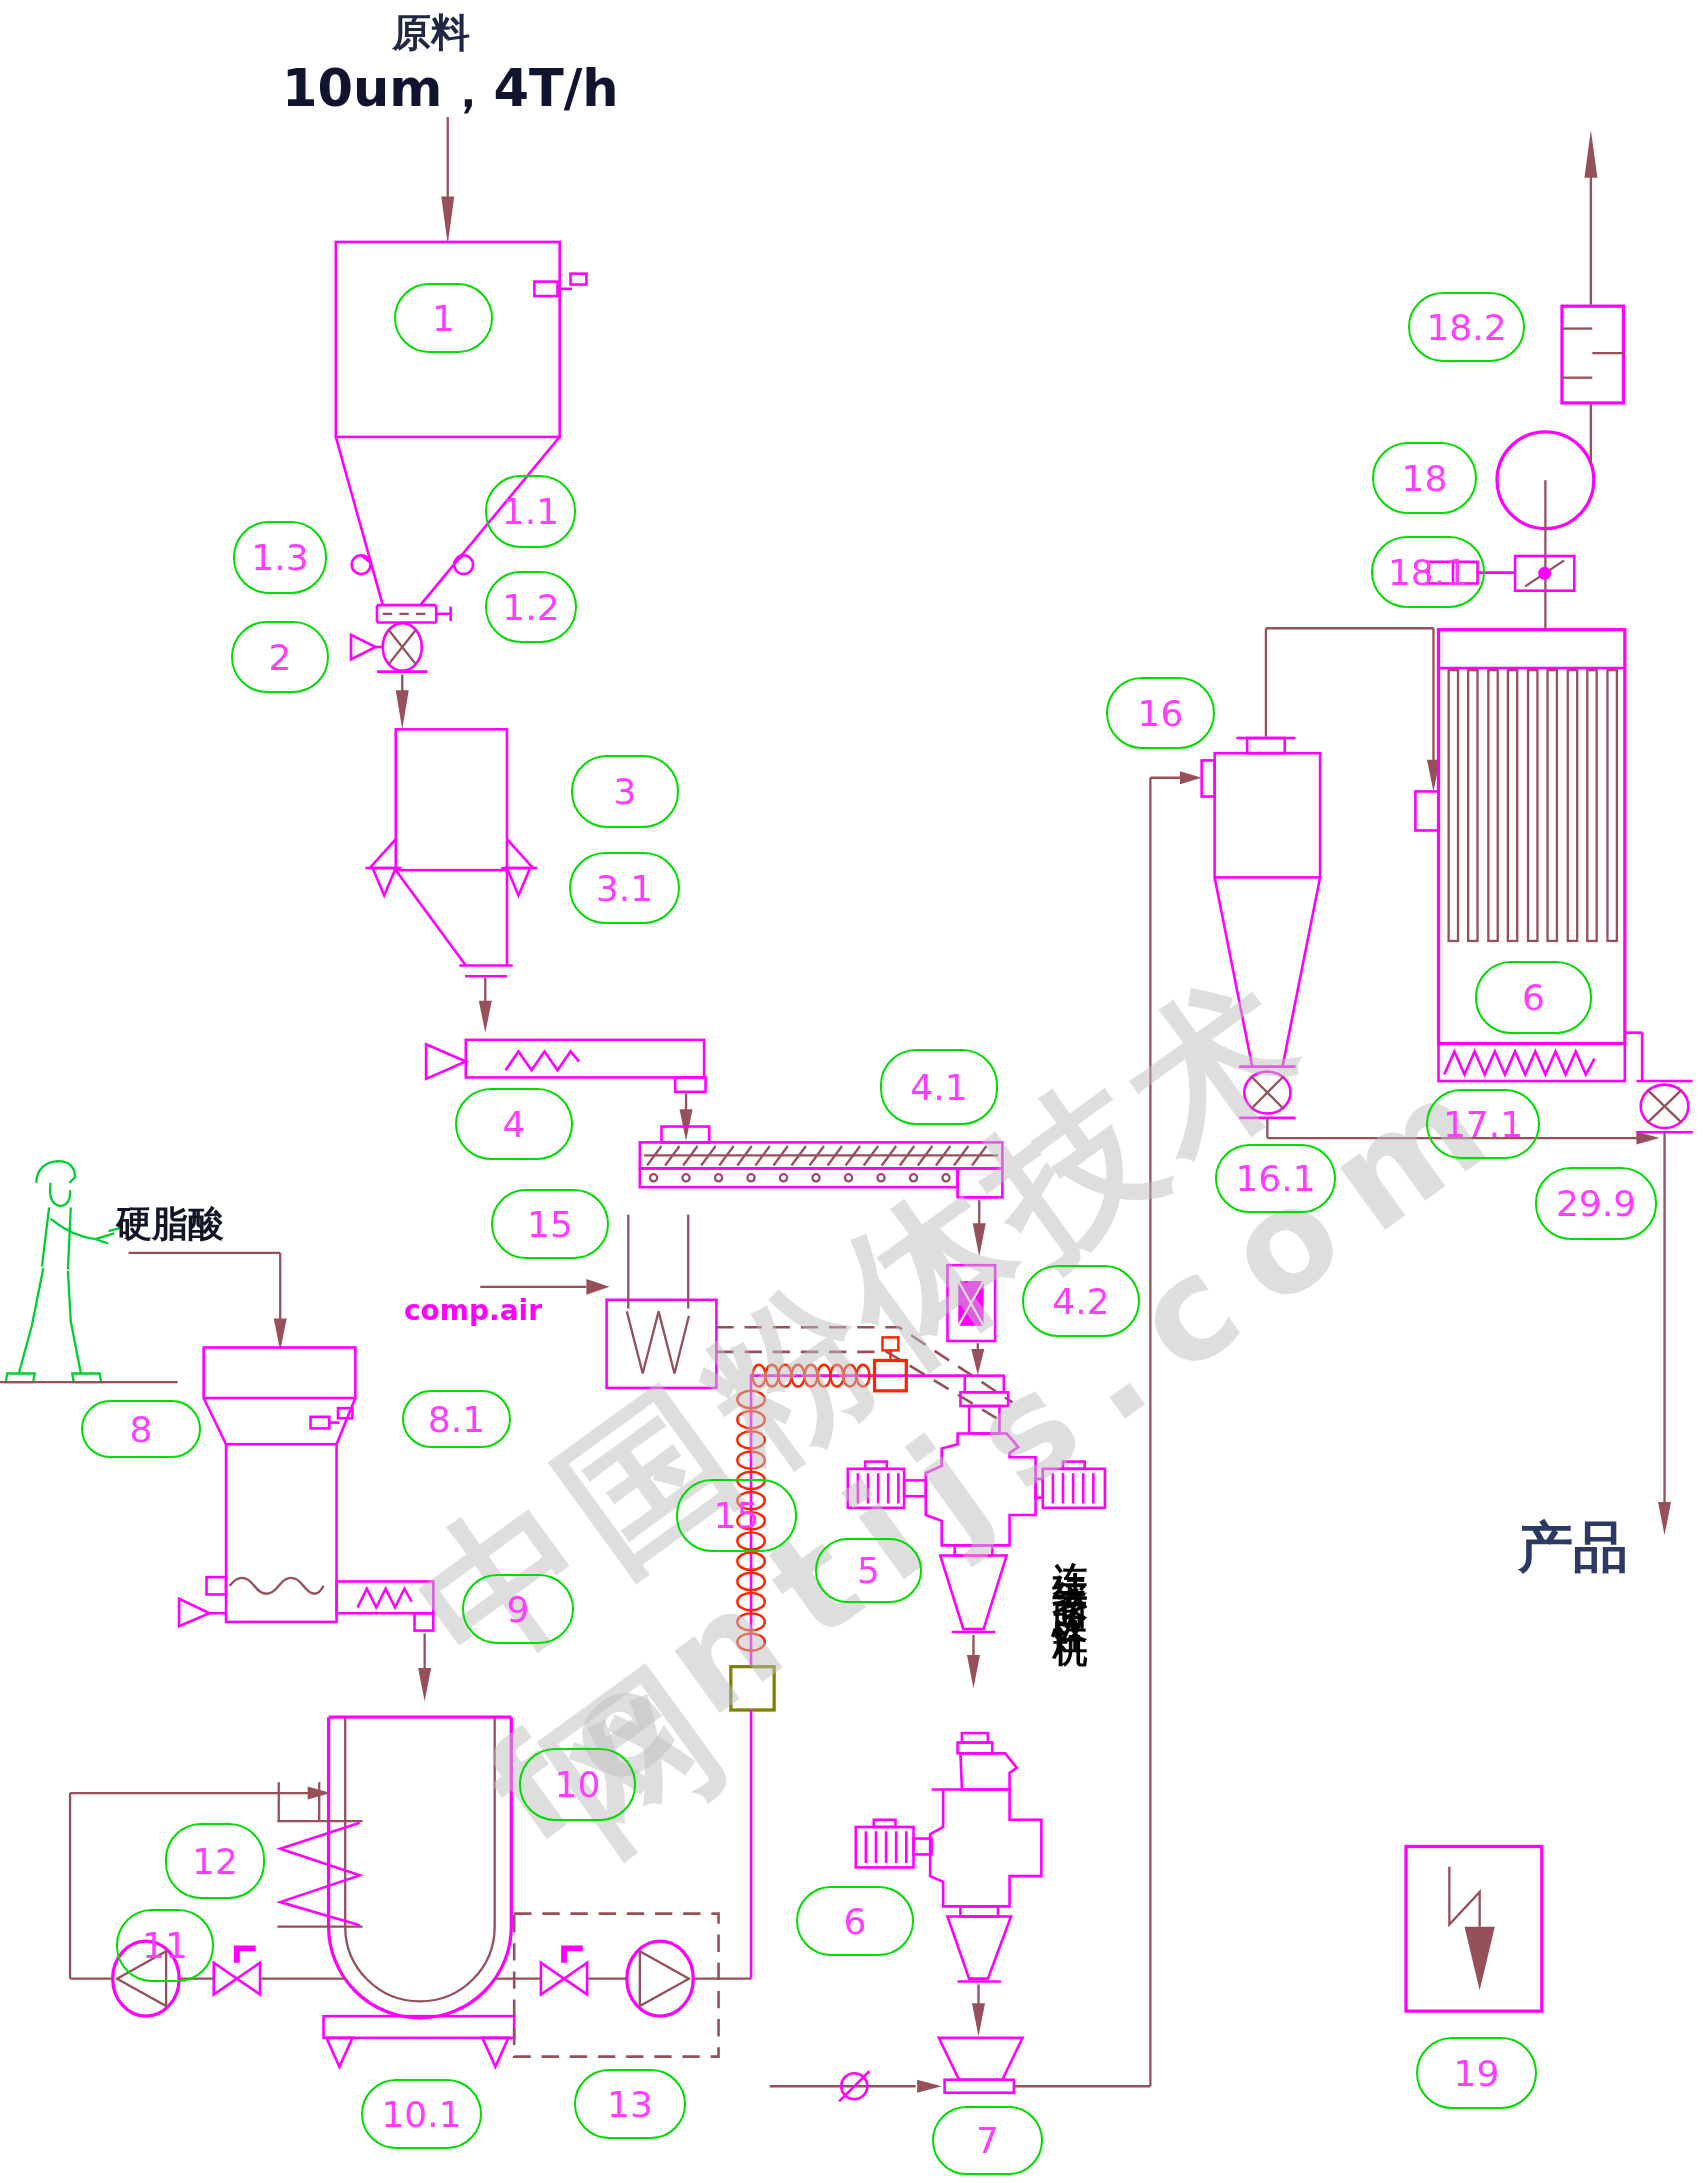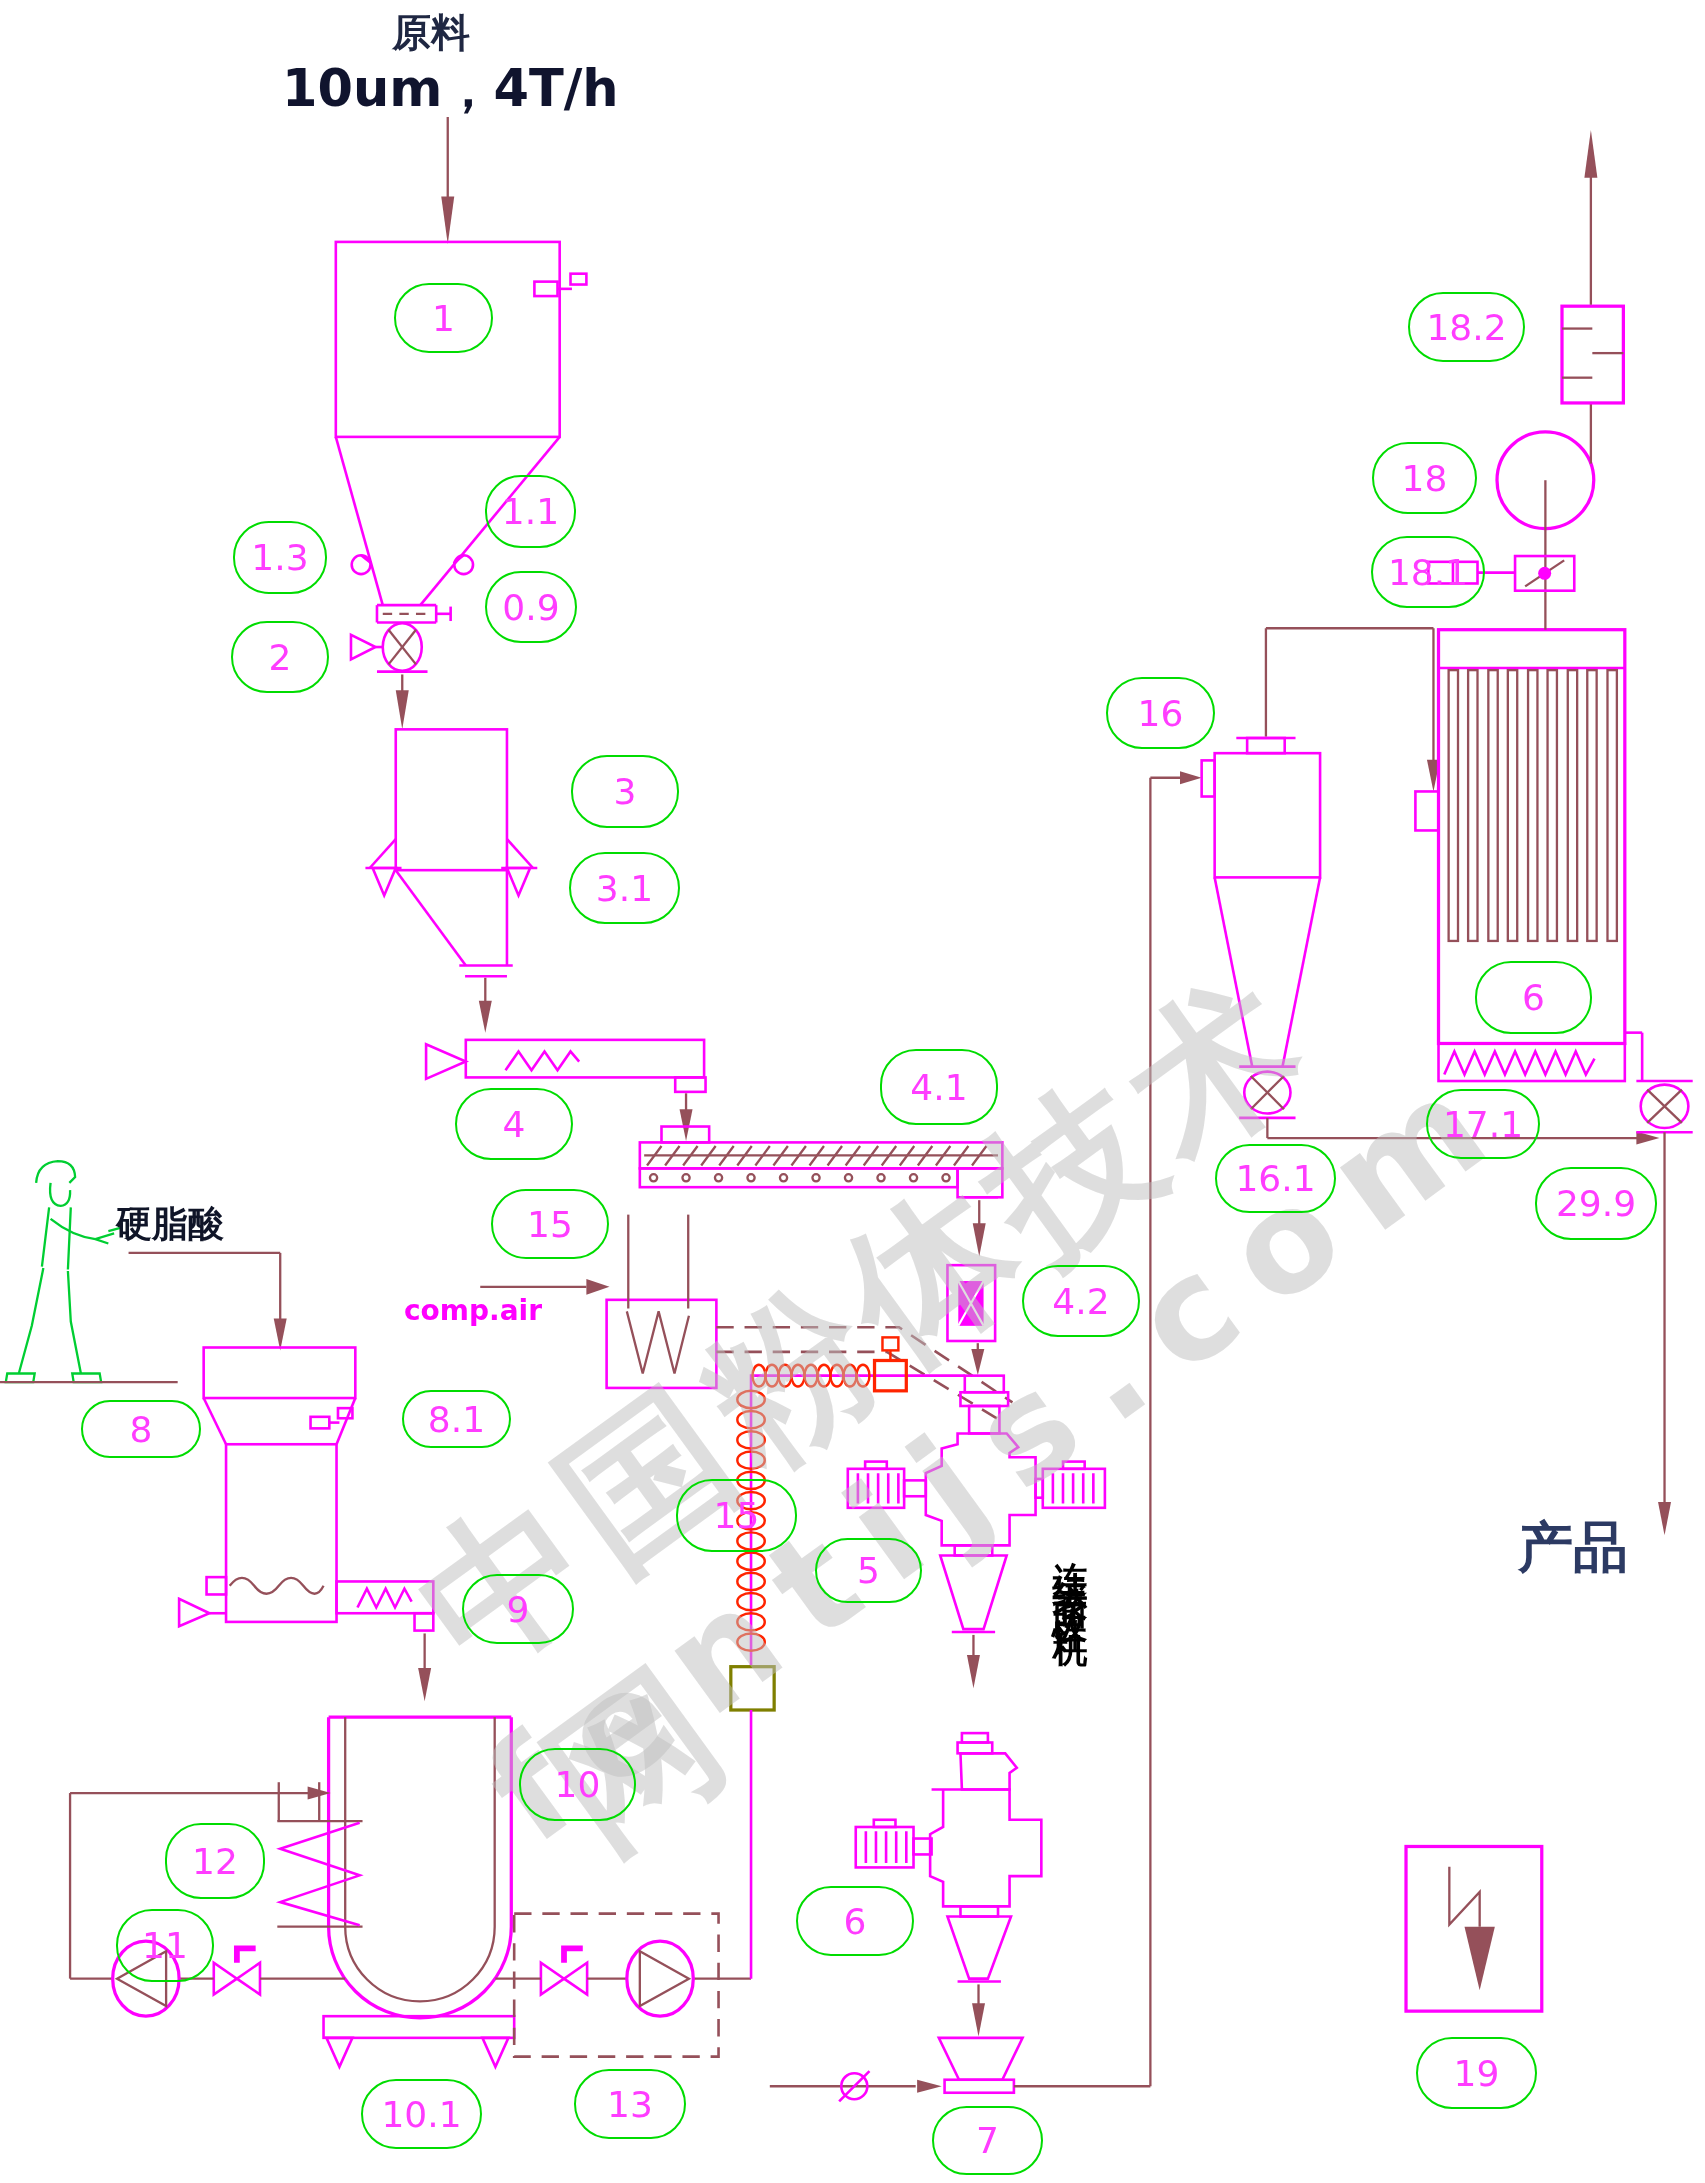--- a/index.html
+++ b/index.html
@@ -367,21 +367,21 @@
       <polygon class="m" points="230,2702 230,2778 162,2740"></polygon>
       <ellipse class="p4" cx="914" cy="2740" rx="46" ry="52"></ellipse>
       <polygon class="m" points="886,2702 886,2778 954,2740"></polygon>
       <rect class="md" x="712" y="2650" width="283" height="198"></rect>
     </g>
   </svg>
 
   <div class="pill" style="left:394px;top:283px;width:95px;height:66px">1</div>
   <div class="pill" style="left:485px;top:475px;width:87px;height:69px">1.1</div>
   <div class="pill" style="left:233px;top:521px;width:90px;height:69px">1.3</div>
-  <div class="pill" style="left:485px;top:571px;width:88px;height:68px">0.9</div>
+  <div class="pill" style="left:485px;top:571px;width:88px;height:68px">1.2</div>
   <div class="pill" style="left:231px;top:621px;width:94px;height:68px">2</div>
   <div class="pill" style="left:571px;top:755px;width:104px;height:69px">3</div>
   <div class="pill" style="left:569px;top:852px;width:107px;height:68px">3.1</div>
   <div class="pill" style="left:455px;top:1088px;width:114px;height:68px">4</div>
   <div class="pill" style="left:880px;top:1049px;width:114px;height:72px">4.1</div>
   <div class="pill" style="left:1022px;top:1265px;width:114px;height:68px">4.2</div>
   <div class="pill" style="left:491px;top:1189px;width:114px;height:66px">15</div>
   <div class="pill" style="left:815px;top:1538px;width:103px;height:61px">5</div>
   <div class="pill" style="left:676px;top:1479px;width:117px;height:69px">15</div>
   <div class="pill" style="left:796px;top:1886px;width:114px;height:66px">6</div>

